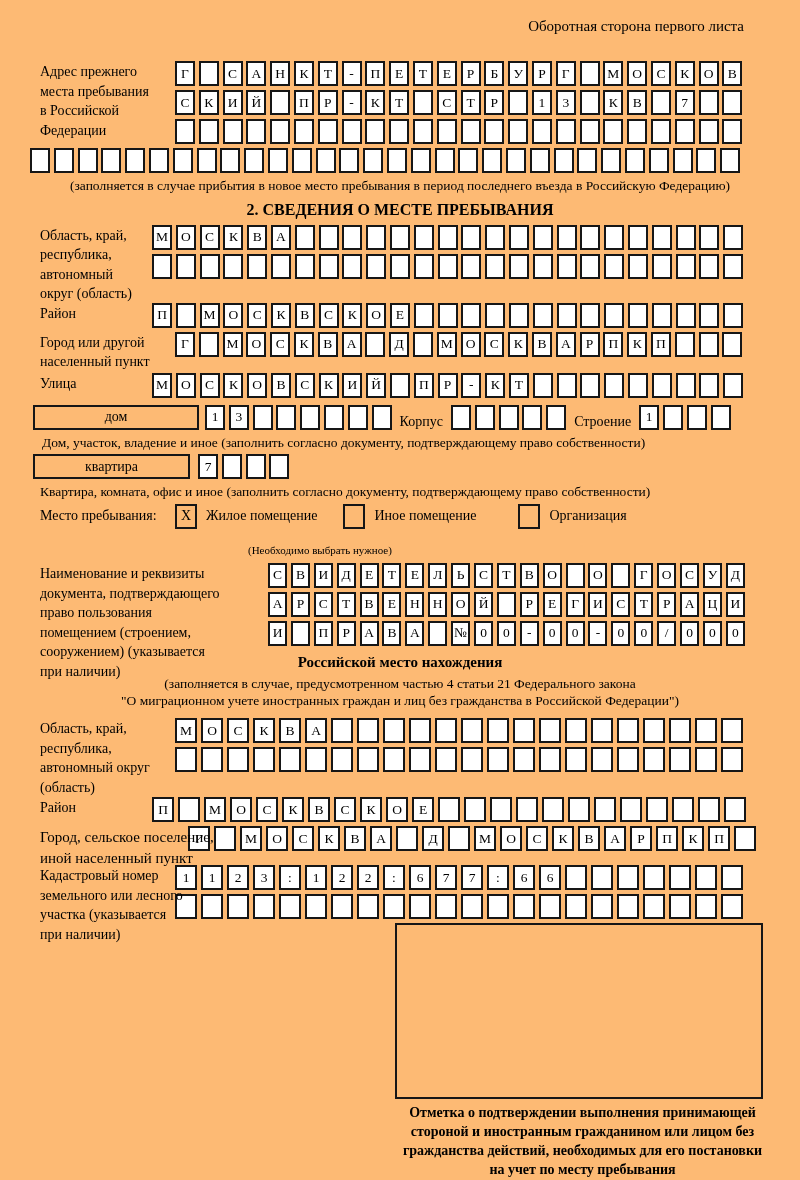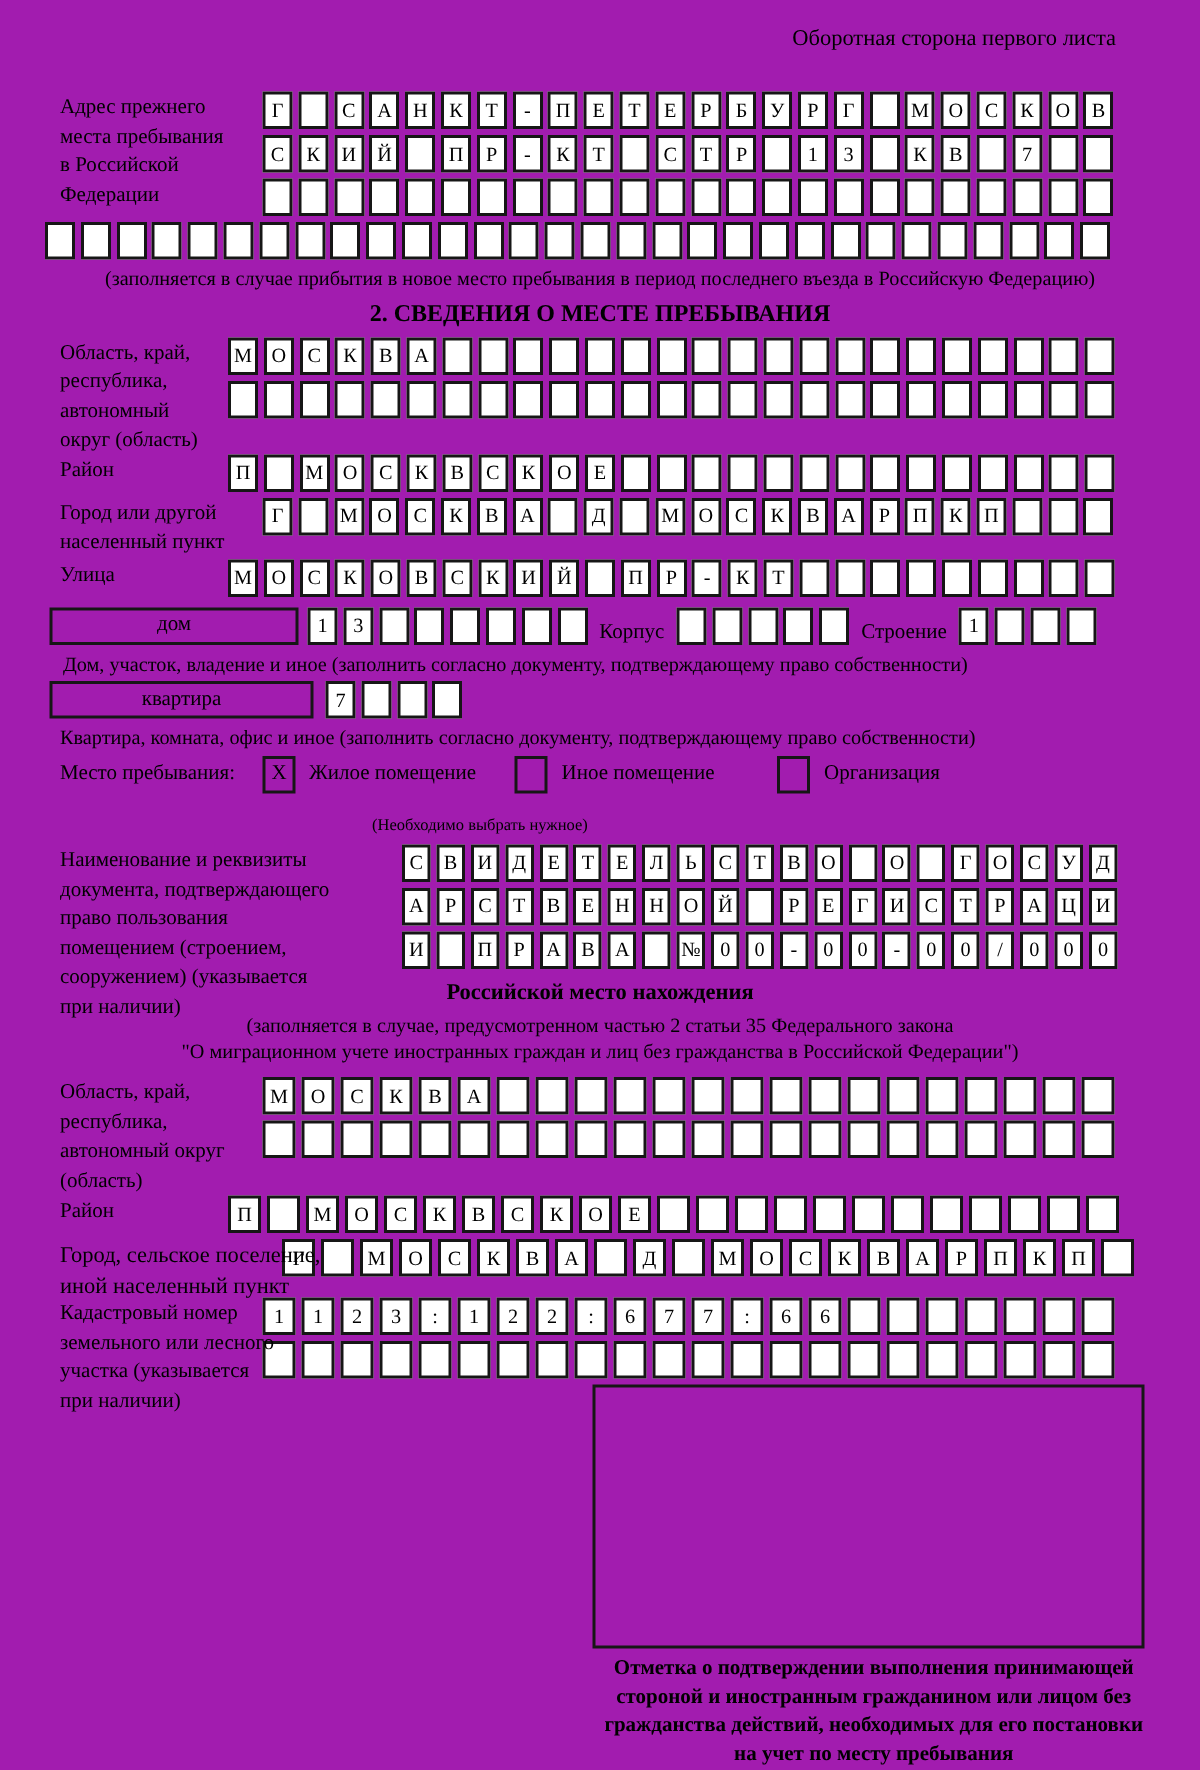--- a/index.html
+++ b/index.html
@@ -1,16 +1,16 @@
 <!DOCTYPE html>
 <html><head>
 <meta charset="utf-8">
 <style>
   html,body{margin:0;padding:0;background:#fff}
-  .page{width:800px;height:1180px;background:#a21caf;color:#000;position:relative;overflow:hidden;
+  .page{width:800px;height:1180px;background:#fdba74;color:#000;position:relative;overflow:hidden;
         font-family:"Liberation Serif","DejaVu Serif",serif}
   .header-note{padding-top:18px;padding-right:56px;text-align:right;font-size:15px}
   .frow{position:relative;margin-left:40px}
   .flabel{position:absolute;left:0;top:1px;font-size:14px;line-height:1.4;white-space:pre-line}
   .flabel.small{font-size:15px}
   .cellcol{display:flex;flex-direction:column;gap:4px}
   .cellrow{display:flex;gap:3.8px}
   .cell{box-sizing:border-box;flex:none;width:20px;height:25px;border:2px solid #161616;
         display:flex;align-items:center;justify-content:center;font-size:13.5px;background:#fff}
   .cellrow.wide{gap:4px}
@@ -345,21 +345,21 @@
     <div class="cellrow">
         <span class="cell">1</span>
         <span class="cell"></span>
         <span class="cell"></span>
         <span class="cell"></span>
       </div>
   </div>
   <div class="note" style="margin-left:42px;margin-top:4px">Дом, участок, владение и иное (заполнить согласно документу, подтверждающему право собственности)</div>
 
   <div class="house-row" style="margin-top:3px;gap:8px">
-    <div class="typebox" style="width:176px">квартира</div>
+    <div class="typebox" style="width:157px">квартира</div>
     <div class="cellrow">
         <span class="cell">7</span>
         <span class="cell"></span>
         <span class="cell"></span>
         <span class="cell"></span>
       </div>
   </div>
   <div class="note" style="margin-left:40px;margin-top:4px">Квартира, комната, офис и иное (заполнить согласно документу, подтверждающему право собственности)</div>
 
   <div class="stay-row" style="margin-top:3px">
@@ -447,21 +447,21 @@
           <span class="cell">0</span>
           <span class="cell">/</span>
           <span class="cell">0</span>
           <span class="cell">0</span>
           <span class="cell">0</span>
         </div>
     </div>
   </div>
 
   <div class="fact-title">Российской место нахождения</div>
-  <div class="note center pre" style="margin-top:4px;font-size:13.5px">(заполняется в случае, предусмотренном частью 2 статьи 35 Федерального закона
+  <div class="note center pre" style="margin-top:4px;font-size:13.5px">(заполняется в случае, предусмотренном частью 4 статьи 21 Федерального закона
 "О миграционном учете иностранных граждан и лиц без гражданства в Российской Федерации")</div>
 
   <div class="frow" style="margin-top:8px">
     <div class="flabel">Область, край,
 республика,
 автономный округ
 (область)</div>
     <div class="cellcol" style="margin-left:135px">
       <div class="cellrow wide">
           <span class="cell">М</span>

